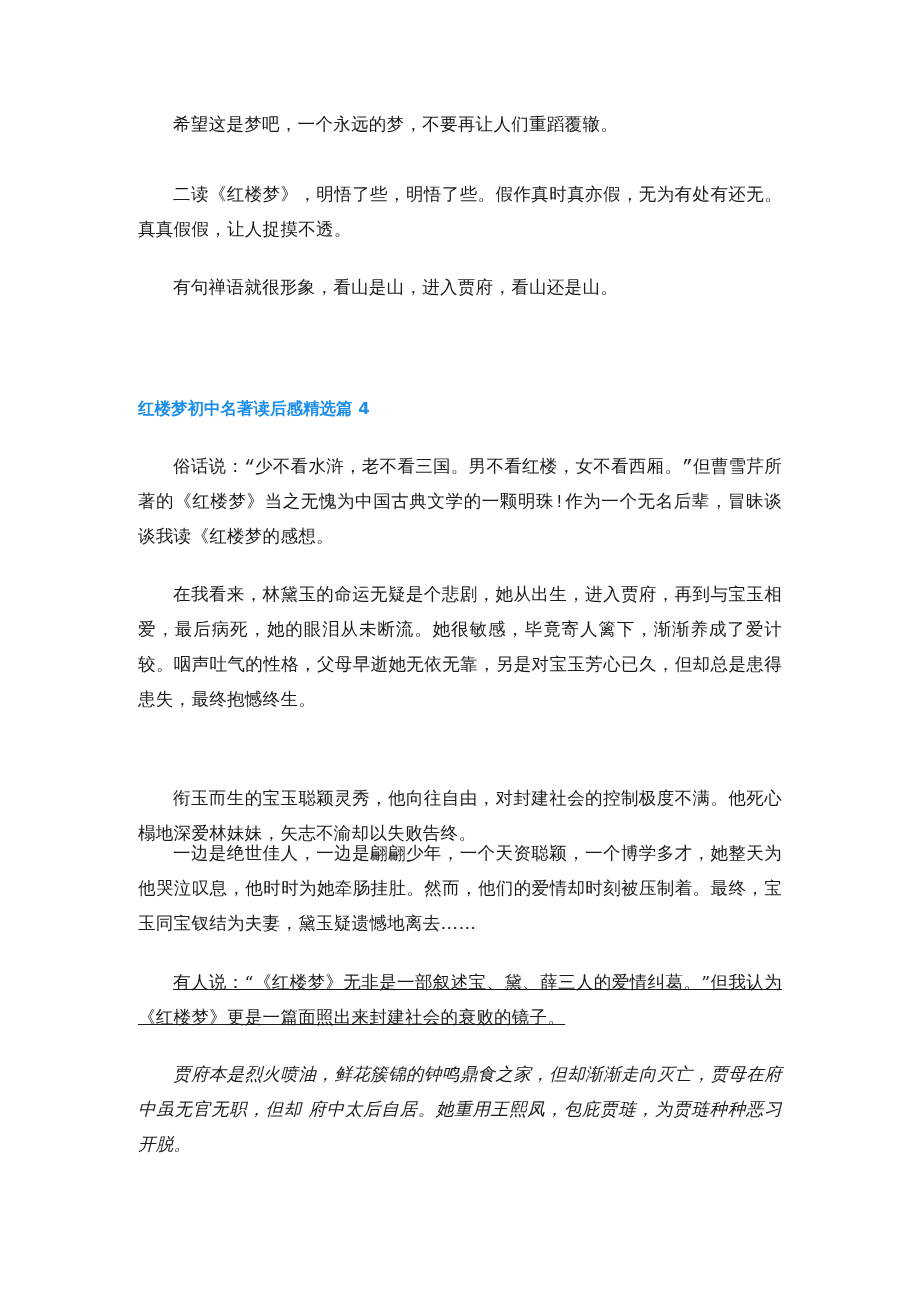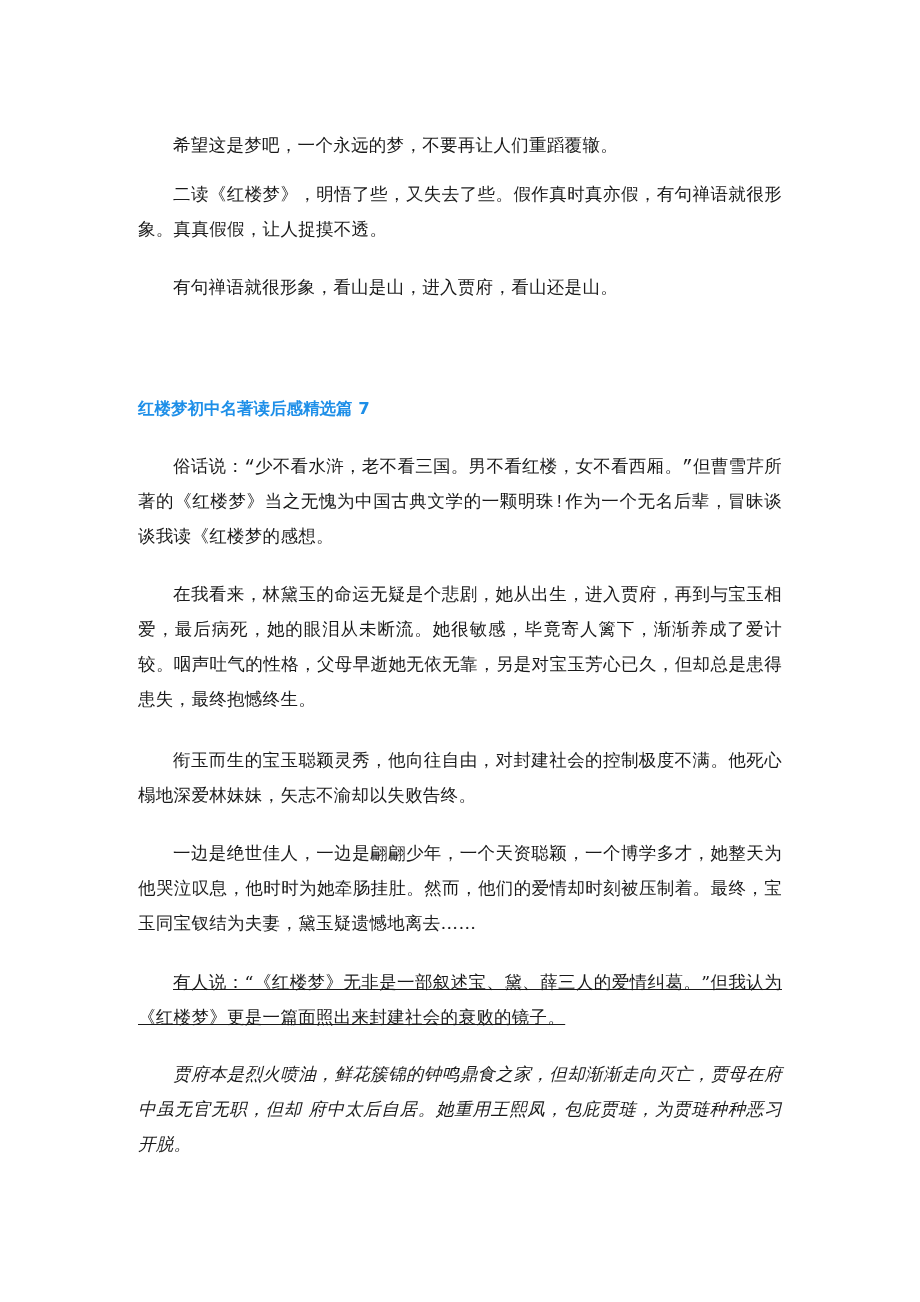--- a/index.html
+++ b/index.html
@@ -41,25 +41,25 @@
       font-size: 16.5px;
       line-height: 24px;
       color: #1e8fe8;
       margin: 0;
     }
   </style>
 </head>
 <body>
 
 <div class="page">
-  <p class="para" style="top:128px;">希望这是梦吧，一个永远的梦，不要再让人们重蹈覆辙。</p>
-  <p class="para" style="top:177px;">二读《红楼梦》，明悟了些，又失去了些。假作真时真亦假，有句禅语就很形象。真真假假，让人捉摸不透。</p>
+  <p class="para" style="top:107px;">希望这是梦吧，一个永远的梦，不要再让人们重蹈覆辙。</p>
+  <p class="para" style="top:177px;">二读《红楼梦》，明悟了些，明悟了些。假作真时真亦假，无为有处有还无。真真假假，让人捉摸不透。</p>
   <p class="para" style="top:270px;">有句禅语就很形象，看山是山，进入贾府，看山还是山。</p>
 
-  <h2 class="heading" style="top:397px;">红楼梦初中名著读后感精选篇 7</h2>
+  <h2 class="heading" style="top:397px;">红楼梦初中名著读后感精选篇 4</h2>
 
   <p class="para" style="top:450px;font-family:Liberation Mono, monospace;">俗话说：“少不看水浒，老不看三国。男不看红楼，女不看西厢。”但曹雪芹所著的《红楼梦》当之无愧为中国古典文学的一颗明珠!作为一个无名后辈，冒昧谈谈我读《红楼梦的感想。</p>
   <p class="para" style="top:578px;font-family:Liberation Mono, monospace;">在我看来，林黛玉的命运无疑是个悲剧，她从出生，进入贾府，再到与宝玉相爱，最后病死，她的眼泪从未断流。她很敏感，毕竟寄人篱下，渐渐养成了爱计较。咽声吐气的性格，父母早逝她无依无靠，另是对宝玉芳心已久，但却总是患得患失，最终抱憾终生。</p>
-  <p class="para" style="top:743px;">衔玉而生的宝玉聪颖灵秀，他向往自由，对封建社会的控制极度不满。他死心榻地深爱林妹妹，矢志不渝却以失败告终。</p>
+  <p class="para" style="top:781px;">衔玉而生的宝玉聪颖灵秀，他向往自由，对封建社会的控制极度不满。他死心榻地深爱林妹妹，矢志不渝却以失败告终。</p>
   <p class="para" style="top:836px;">一边是绝世佳人，一边是翩翩少年，一个天资聪颖，一个博学多才，她整天为他哭泣叹息，他时时为她牵肠挂肚。然而，他们的爱情却时刻被压制着。最终，宝玉同宝钗结为夫妻，黛玉疑遗憾地离去……</p>
   <p class="para" style="top:965px;text-decoration:underline;">有人说：“《红楼梦》无非是一部叙述宝、黛、薛三人的爱情纠葛。”但我认为《红楼梦》更是一篇面照出来封建社会的衰败的镜子。</p>
   <p class="para" style="top:1057px;font-style:italic;">贾府本是烈火喷油，鲜花簇锦的钟鸣鼎食之家，但却渐渐走向灭亡，贾母在府中虽无官无职，但却 府中太后自居。她重用王熙凤，包庇贾琏，为贾琏种种恶习开脱。</p>
 </div>
 
 </body></html>

